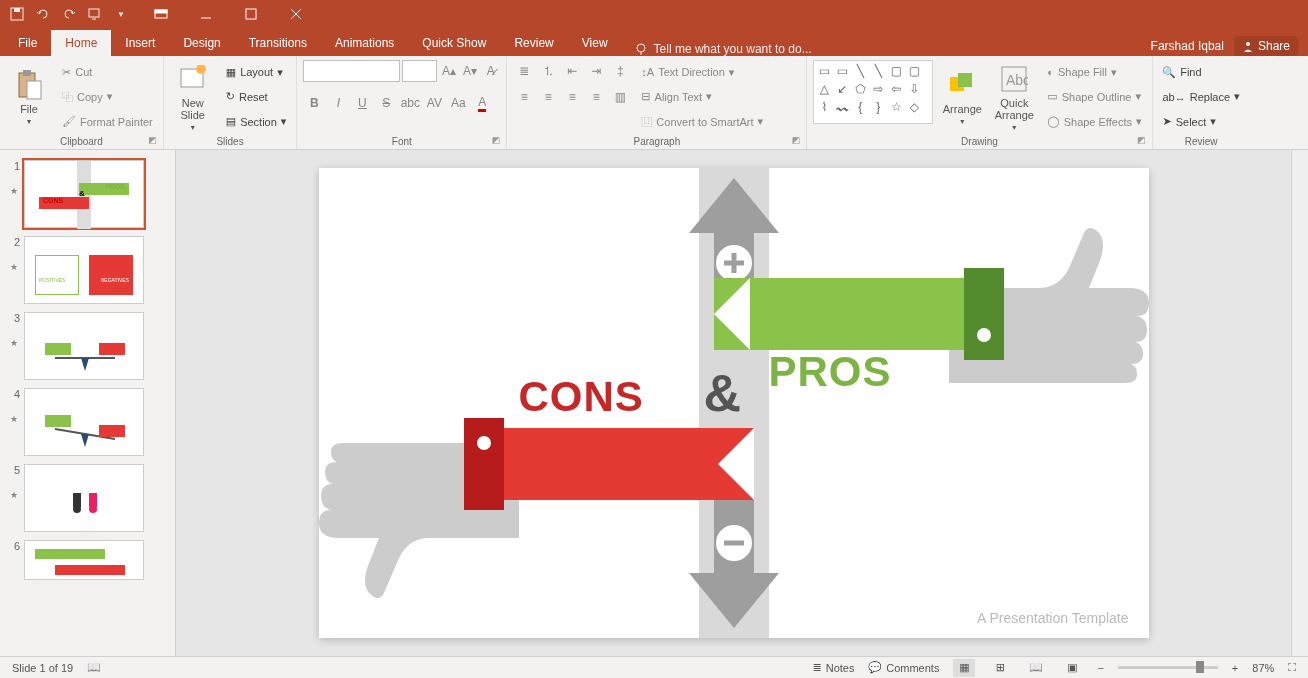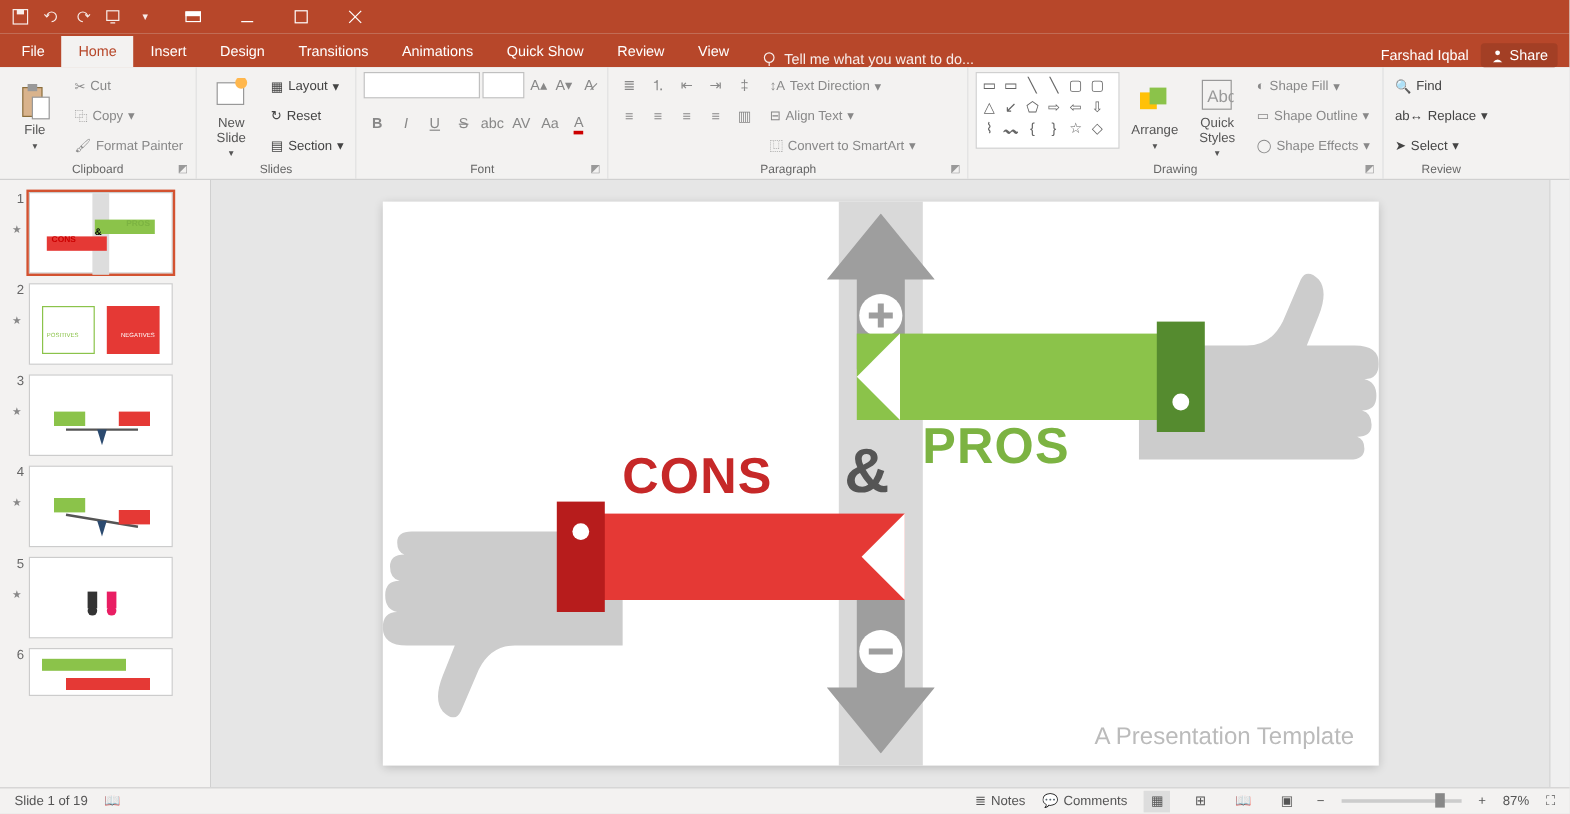--- a/index.html
+++ b/index.html
@@ -65,21 +65,21 @@
 .zoom-thumb { width: 8px; height: 12px; background: #888; position: absolute; top: -5px; left: 78px; }
 
 
 .col-center { position: absolute; left: 380px; top: 0; width: 70px; height: 470px; background: #d9d9d9; }
 .arrow-up { position: absolute; left: 370px; top: 10px; width: 90px; height: 130px; }
 .arrow-down { position: absolute; left: 370px; bottom: 10px; width: 90px; height: 130px; }
 .hand { position: absolute; }
 .text-cons { position: absolute; left: 200px; top: 205px; font-size: 42px; font-weight: bold; color: #c62828; letter-spacing: 1px; }
 .text-amp { position: absolute; left: 385px; top: 195px; font-size: 52px; font-weight: bold; color: #555; }
 .text-pros { position: absolute; left: 450px; top: 180px; font-size: 42px; font-weight: bold; color: #7cb342; letter-spacing: 1px; }
-.footer-text { position: absolute; right: 20px; bottom: 12px; font-size: 20px; color: #bbb; }
+.footer-text { position: absolute; right: 20px; bottom: 12px; font-size: 14px; color: #bbb; }
 
 
 .t1-pros { position:absolute; right:14px; top:22px; width:50px; height:12px; background:#8bc34a; }
 .t1-cons { position:absolute; left:14px; top:36px; width:50px; height:12px; background:#e53935; }
 .t1-c { position:absolute; left:52px; top:0; width:14px; height:68px; background:#ddd; }
 </style>
 </head>
 <body>
 
 <div class="title-bar">
@@ -313,21 +313,21 @@
           <span style="font-size:8px;">▾</span>
       </div>
       <div class="big-btn">
         <div class="ic">
             <svg width="28" height="28">
               <rect x="2" y="2" width="24" height="24" fill="none" stroke="#999"></rect>
               <text x="6" y="20" font-size="14" fill="#999">Abc</text>
             </svg>
           </div>
         <span style="white-space:pre-line;text-align:center;">Quick
-Styles</span>
+Arrange</span>
           <span style="font-size:8px;">▾</span>
       </div>
       <div class="vc">
         <div class="small-btn"><span>◐</span><span>Shape Fill</span> ▾</div>
         <div class="small-btn"><span>▭</span><span>Shape Outline</span> ▾</div>
         <div class="small-btn"><span>◯</span><span>Shape Effects</span> ▾</div>
       </div>
     </div>
     <div class="group-label"><span>Drawing</span><span class="dlg">◩</span></div>
   </div>

